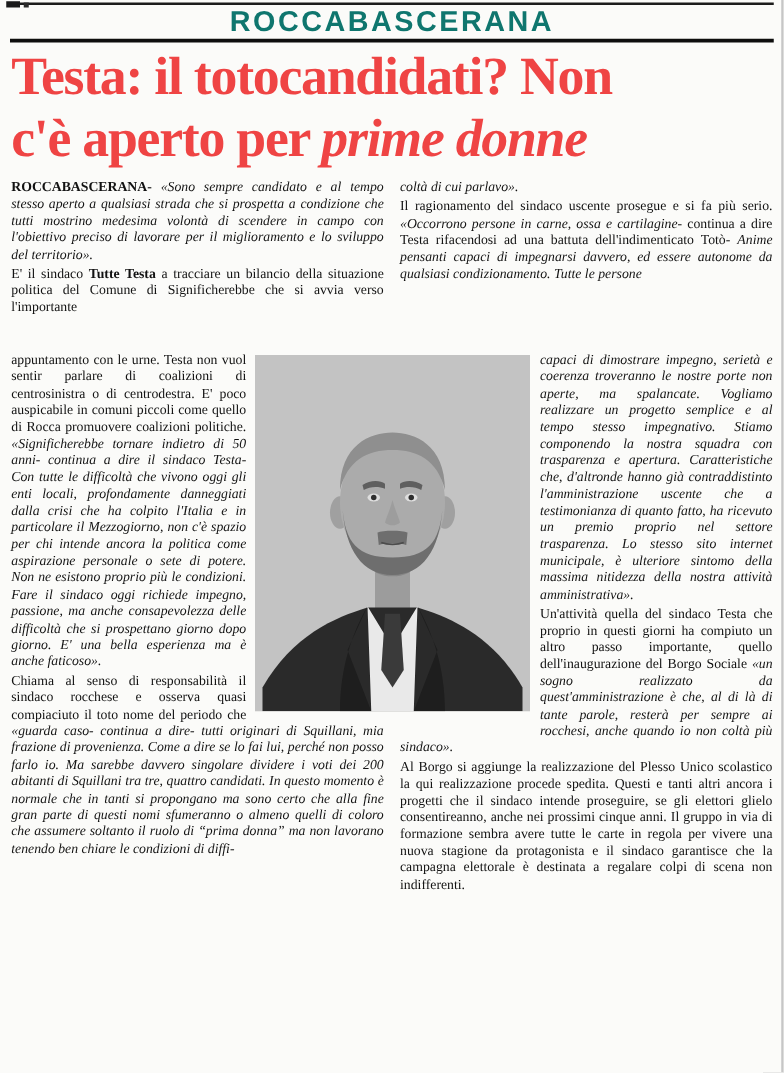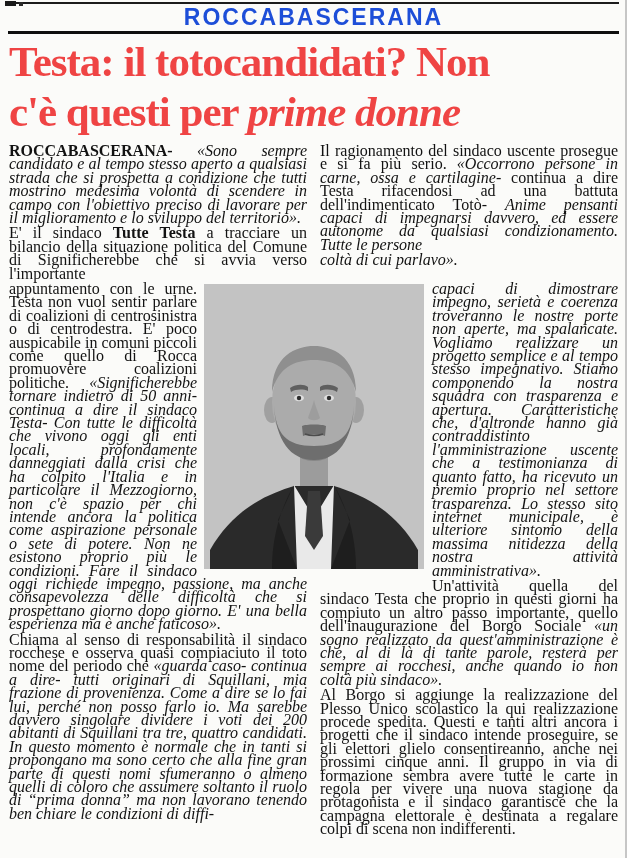--- a/index.html
+++ b/index.html
@@ -12,32 +12,32 @@
   }
   .corner-mark{position:absolute;left:5px;top:1px;width:11px;height:5px;background:#1a1a1a;}
   .corner-mark2{position:absolute;left:19px;top:2px;width:4px;height:4px;background:#2a2a2a;}
   .edge-right{position:absolute;top:0;right:0;width:2px;height:100%;background:#c6c6c6;}
 
   .masthead{margin:0 8px;padding-top:2px;}
   .rule-thin{height:2px;background:#1c1c1c;}
   .kicker{
     font-family:"Liberation Sans",sans-serif;
     font-weight:700;font-size:23px;line-height:27px;
-    letter-spacing:2px;text-align:center;color:#1d4ed8;
+    letter-spacing:2px;text-align:center;color:#0f766e;
   }
   .rule-thick{height:3px;background:#0e0e0e;}
 
   .headline{margin:3px 9px 7px 9px;}
   .headline .para{
     margin:0;text-align:left;
     font-weight:700;font-size:43px;line-height:50px;letter-spacing:-1px;color:#ef4444;
   }
 
   .body-cols{display:flex;gap:13px;margin:0 9px;}
-  .col{flex:1 1 0;font-size:16px;line-height:13.4px;text-align:justify;font-family:Liberation Serif, serif;}
+  .col{flex:1 1 0;font-size:11px;line-height:13.4px;text-align:justify;font-family:Liberation Serif, serif;}
   .para{margin:0 0 2px 0;}
   .b{font-weight:700;}
   .i{font-style:italic;text-align:center;}
 
   .pre-photo{min-height:138px;}
 
   .photo-anchor{float:right;width:110px;height:290px;position:relative;}
   .photo{position:absolute;left:7px;top:2px;width:220px;height:285px;margin:0;z-index:3;background:#c8c8c8;}
   .photo svg{display:block;width:100%;height:100%;}
 
@@ -53,21 +53,21 @@
   <div class="edge-right"></div>
 
   <header class="masthead">
     <div class="rule-thin"></div>
     <div class="kicker">ROCCABASCERANA</div>
     <div class="rule-thick"></div>
   </header>
 
   <h1 class="headline">
       <p class="para"><span>Testa: il totocandidati? Non</span></p>
-      <p class="para"><span>c'è questi per </span><span class="i">prime donne</span></p>
+      <p class="para"><span>c'è aperto per </span><span class="i">prime donne</span></p>
     </h1>
 
   <main class="body-cols">
 
     <section class="col">
       <div class="pre-photo">
           <p class="para"><span class="b">ROCCABASCERANA-</span><span class="i"> «Sono sempre candidato e al tempo stesso aperto a qualsiasi strada che si prospetta a condizione che tutti mostrino medesima volontà di scendere in campo con l'obiettivo preciso di lavorare per il miglioramento e lo sviluppo del territorio».</span></p>
           <p class="para"><span>E' il sindaco </span><span class="b">Tutte Testa</span><span> a tracciare un bilancio della situazione politica del Comune di Significherebbe che si avvia verso l'importante</span></p>
         </div>
 
@@ -114,22 +114,22 @@
       </div>
 
       <div>
           <p class="para"><span>appuntamento con le urne.  Testa non vuol sentir parlare di coalizioni di centrosinistra o di centrodestra. E' poco auspicabile in comuni piccoli come quello di Rocca promuovere coalizioni politiche. </span><span class="i">«Significherebbe tornare indietro di 50 anni- continua a dire il sindaco Testa- Con tutte le difficoltà che vivono oggi gli enti locali, profondamente danneggiati dalla crisi che ha colpito l'Italia e in particolare il Mezzogiorno, non c'è spazio per chi intende ancora la politica come aspirazione personale o sete di potere. Non ne esistono proprio più le condizioni. Fare il sindaco oggi richiede impegno, passione, ma anche consapevolezza delle difficoltà che si prospettano giorno dopo giorno. E' una bella esperienza ma è anche faticoso».</span></p>
           <p class="para"><span>Chiama al senso di responsabilità il sindaco rocchese e osserva quasi compiaciuto il toto nome del periodo che </span><span class="i">«guarda caso- continua a dire- tutti originari di Squillani, mia frazione di provenienza. Come a dire se lo fai lui, perché non posso farlo io. Ma sarebbe davvero singolare dividere i voti dei 200 abitanti di Squillani tra tre, quattro candidati. In questo momento è normale che in tanti si propongano ma sono certo che alla fine gran parte di questi nomi sfumeranno o almeno quelli di coloro che assumere soltanto il ruolo di “prima donna” ma non lavorano tenendo ben chiare le condizioni di diffi-</span></p>
         </div>
     </section>
 
     <section class="col">
       <div class="pre-photo">
+          <p class="para"><span class="i">coltà di cui parlavo».</span></p>
           <p class="para"><span>Il ragionamento del sindaco uscente prosegue e si fa più serio. </span><span class="i">«Occorrono persone in carne, ossa e cartilagine-</span><span> continua a dire Testa rifacendosi ad una battuta dell'indimenticato Totò- </span><span class="i">Anime pensanti capaci di impegnarsi davvero, ed essere autonome da qualsiasi condizionamento. Tutte le persone</span></p>
-          <p class="para"><span class="i">coltà di cui parlavo».</span></p>
         </div>
       <div class="right-spacer"></div>
       <div>
           <p class="para"><span class="i">capaci di dimostrare impegno, serietà e coerenza troveranno le nostre porte non aperte, ma spalancate. Vogliamo realizzare un progetto semplice e al tempo stesso impegnativo. Stiamo componendo la nostra squadra con trasparenza e apertura. Caratteristiche che, d'altronde hanno già contraddistinto l'amministrazione uscente che a testimonianza di quanto fatto, ha ricevuto un premio proprio nel settore trasparenza. Lo stesso sito internet municipale, è ulteriore sintomo della massima nitidezza della nostra attività amministrativa».</span></p>
           <p class="para"><span>Un'attività quella del sindaco Testa che  proprio in questi giorni ha compiuto un altro passo importante, quello dell'inaugurazione del Borgo Sociale </span><span class="i">«un sogno realizzato da quest'amministrazione è che, al di là di tante parole, resterà per sempre ai rocchesi, anche quando io non coltà più sindaco».</span></p>
           <p class="para"><span>Al Borgo si aggiunge la realizzazione del Plesso Unico scolastico la qui realizzazione procede spedita. Questi e tanti altri ancora i progetti che il sindaco intende proseguire, se gli elettori glielo consentireanno, anche nei prossimi cinque anni. Il gruppo in via di formazione sembra avere tutte le carte in regola per vivere una nuova stagione da protagonista e il sindaco garantisce che la campagna elettorale è destinata a regalare colpi di scena non indifferenti.</span></p>
         </div>
     </section>
 
   </main>

